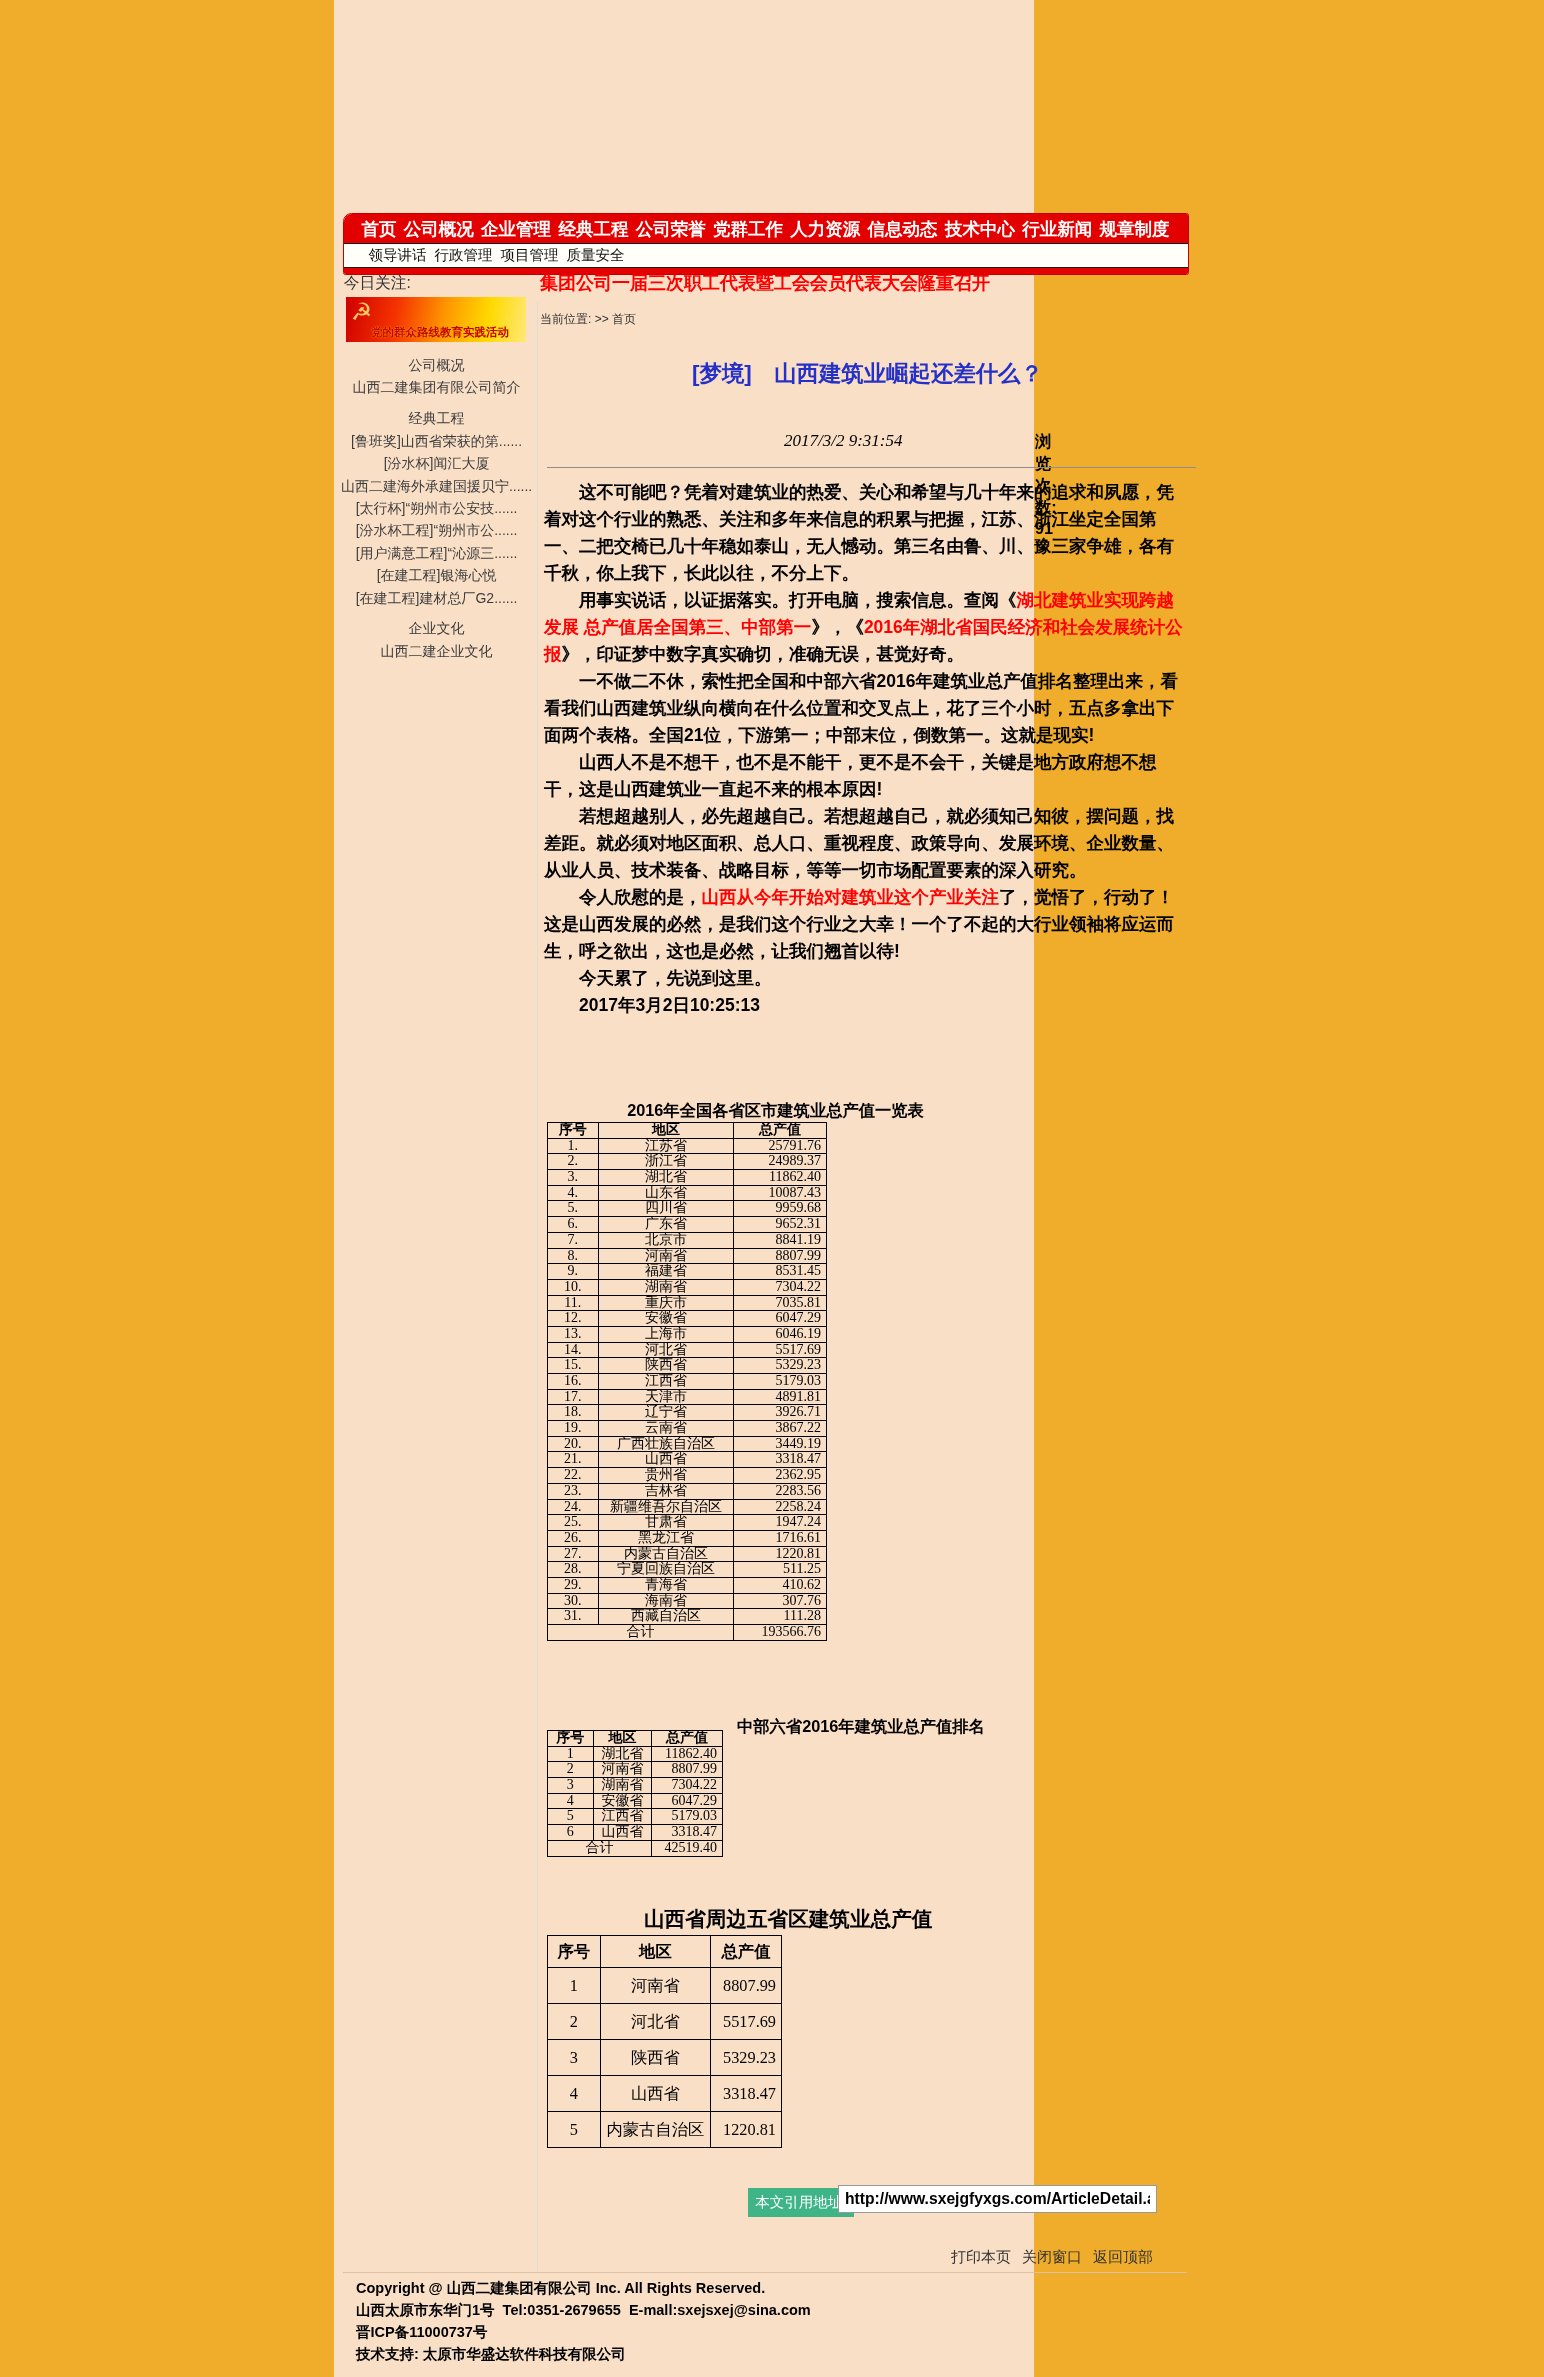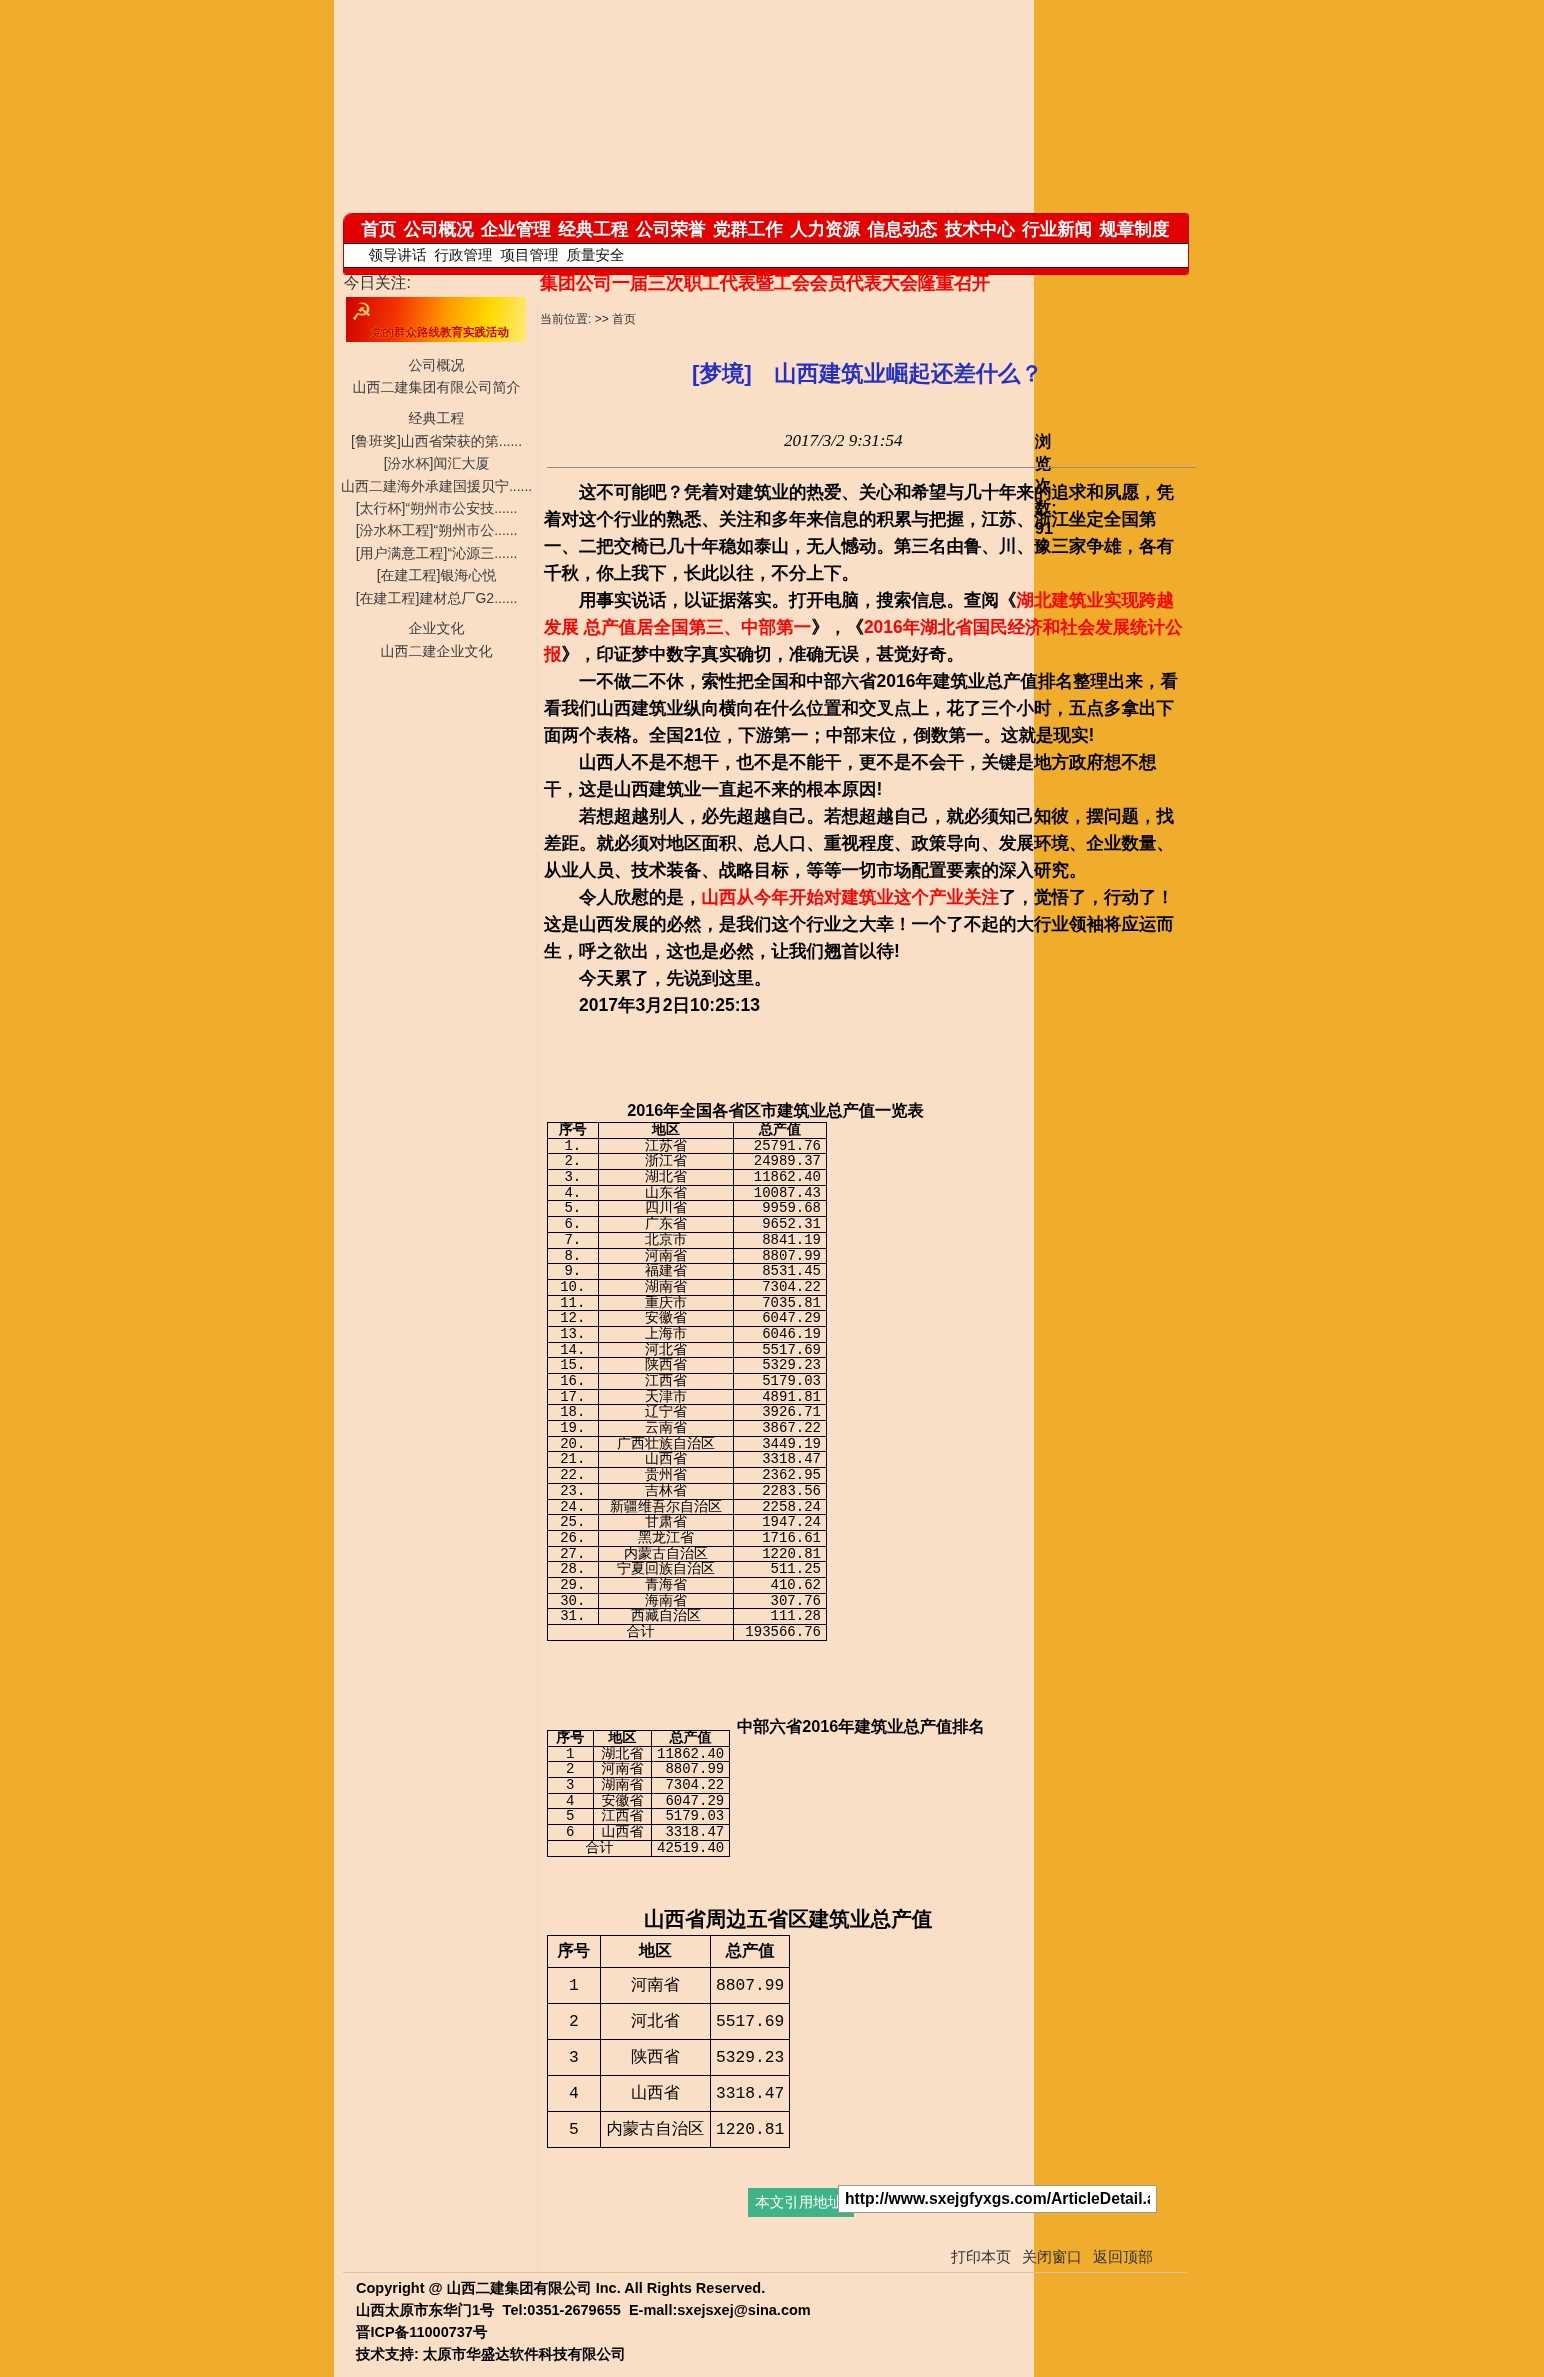--- a/index.html
+++ b/index.html
@@ -42,21 +42,21 @@
   .paragraphs{left:210px;top:479px;width:645px;font-size:17.5px;font-weight:bold;line-height:27px;color:#000;}
   .paragraphs p{margin:0;text-indent:35px;}
   .paragraphs .red{color:#ff0000;}
 
   
   .tbl-title{font-weight:bold;color:#000;white-space:nowrap;}
   .t1-title{left:254px;top:1100px;width:375px;text-align:center;font-size:16.3px;}
   .t2-title{left:403px;top:1716px;font-size:16.3px;}
   .t3-title{left:310px;top:1905px;font-size:20.6px;}
 
-  table.tbl{border-collapse:collapse;font-family:Liberation Mono, monospace;color:#000;}
+  table.tbl{border-collapse:collapse;font-family:Liberation Serif, serif;color:#000;}
   table.tbl th,table.tbl td{border:1.2px solid #000;padding:0 4.8px;line-height:1.05;}
   table.tbl th{font-weight:bold;text-align:center;}
   table.tbl td.c0{text-align:center;}
   table.tbl td.c1{text-align:center;}
   table.tbl td.c2{text-align:right;}
   table.tbl td.total-label{text-align:center;}
 
   #table-0{left:213px;top:1122px;font-size:14px;}
   #table-0 th,#table-0 td{height:14.5px;}
   #table-0 .w0{width:40px;} #table-0 .w1{width:125px;} #table-0 .w2{width:82px;}

